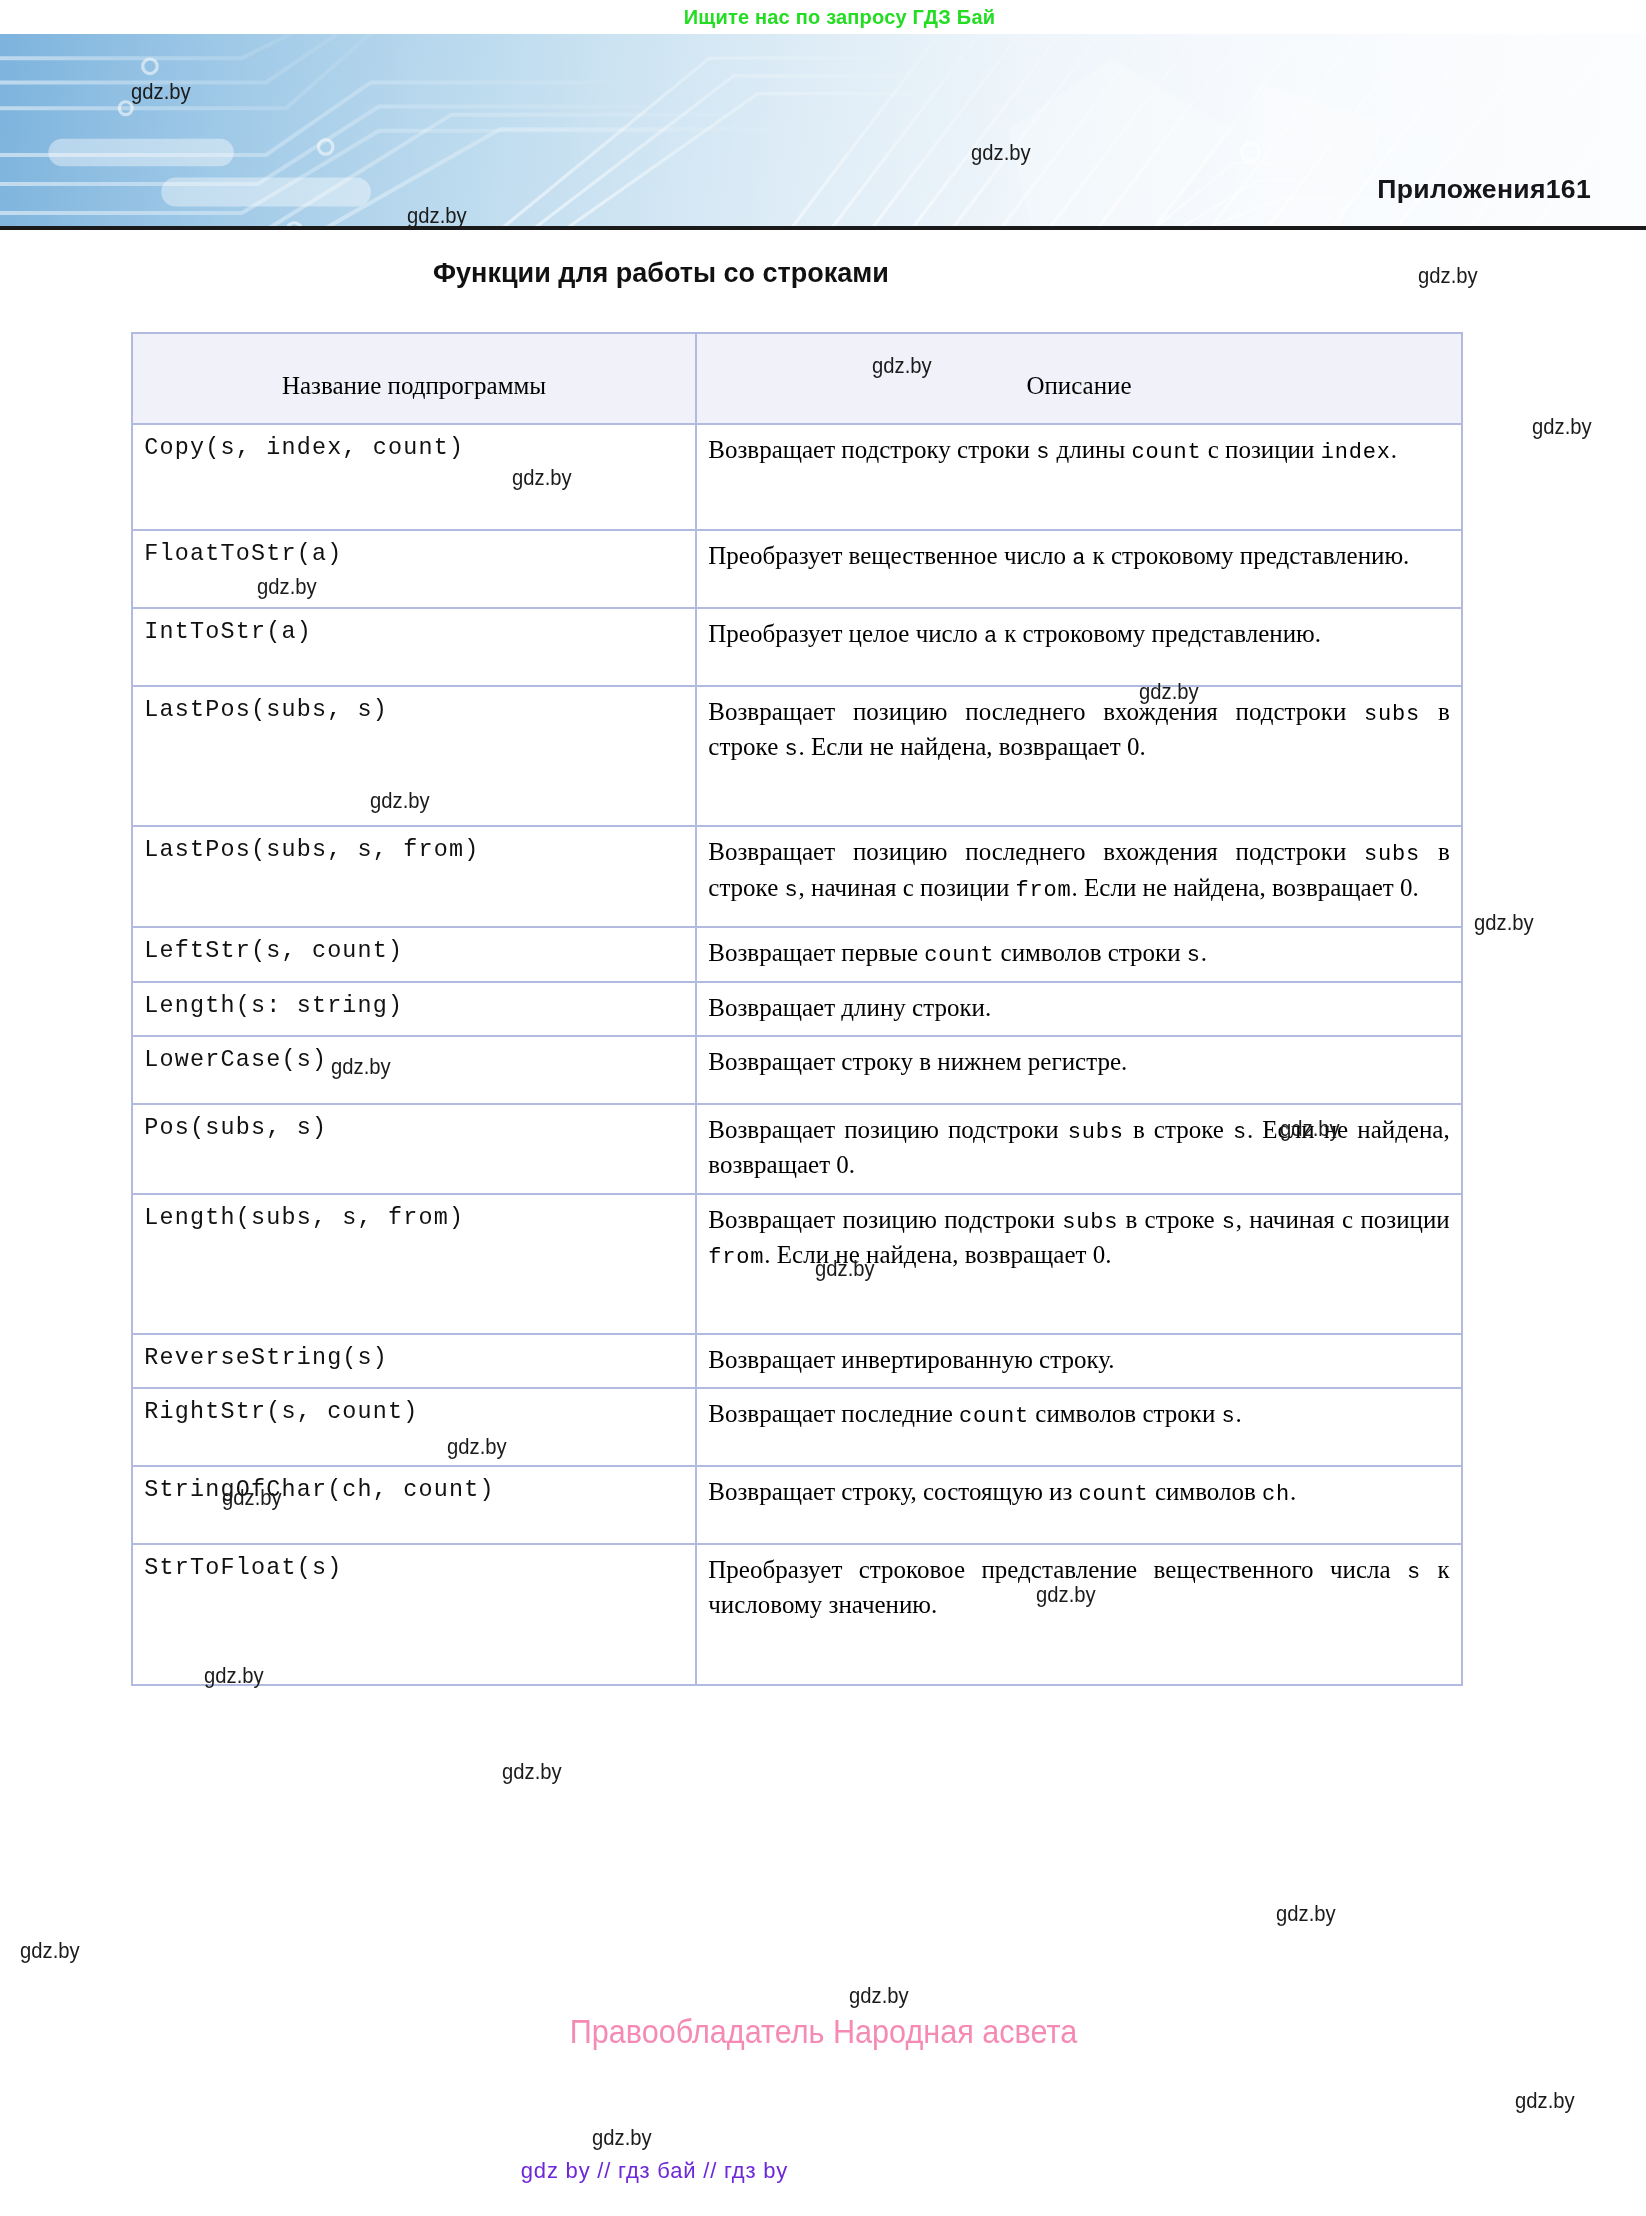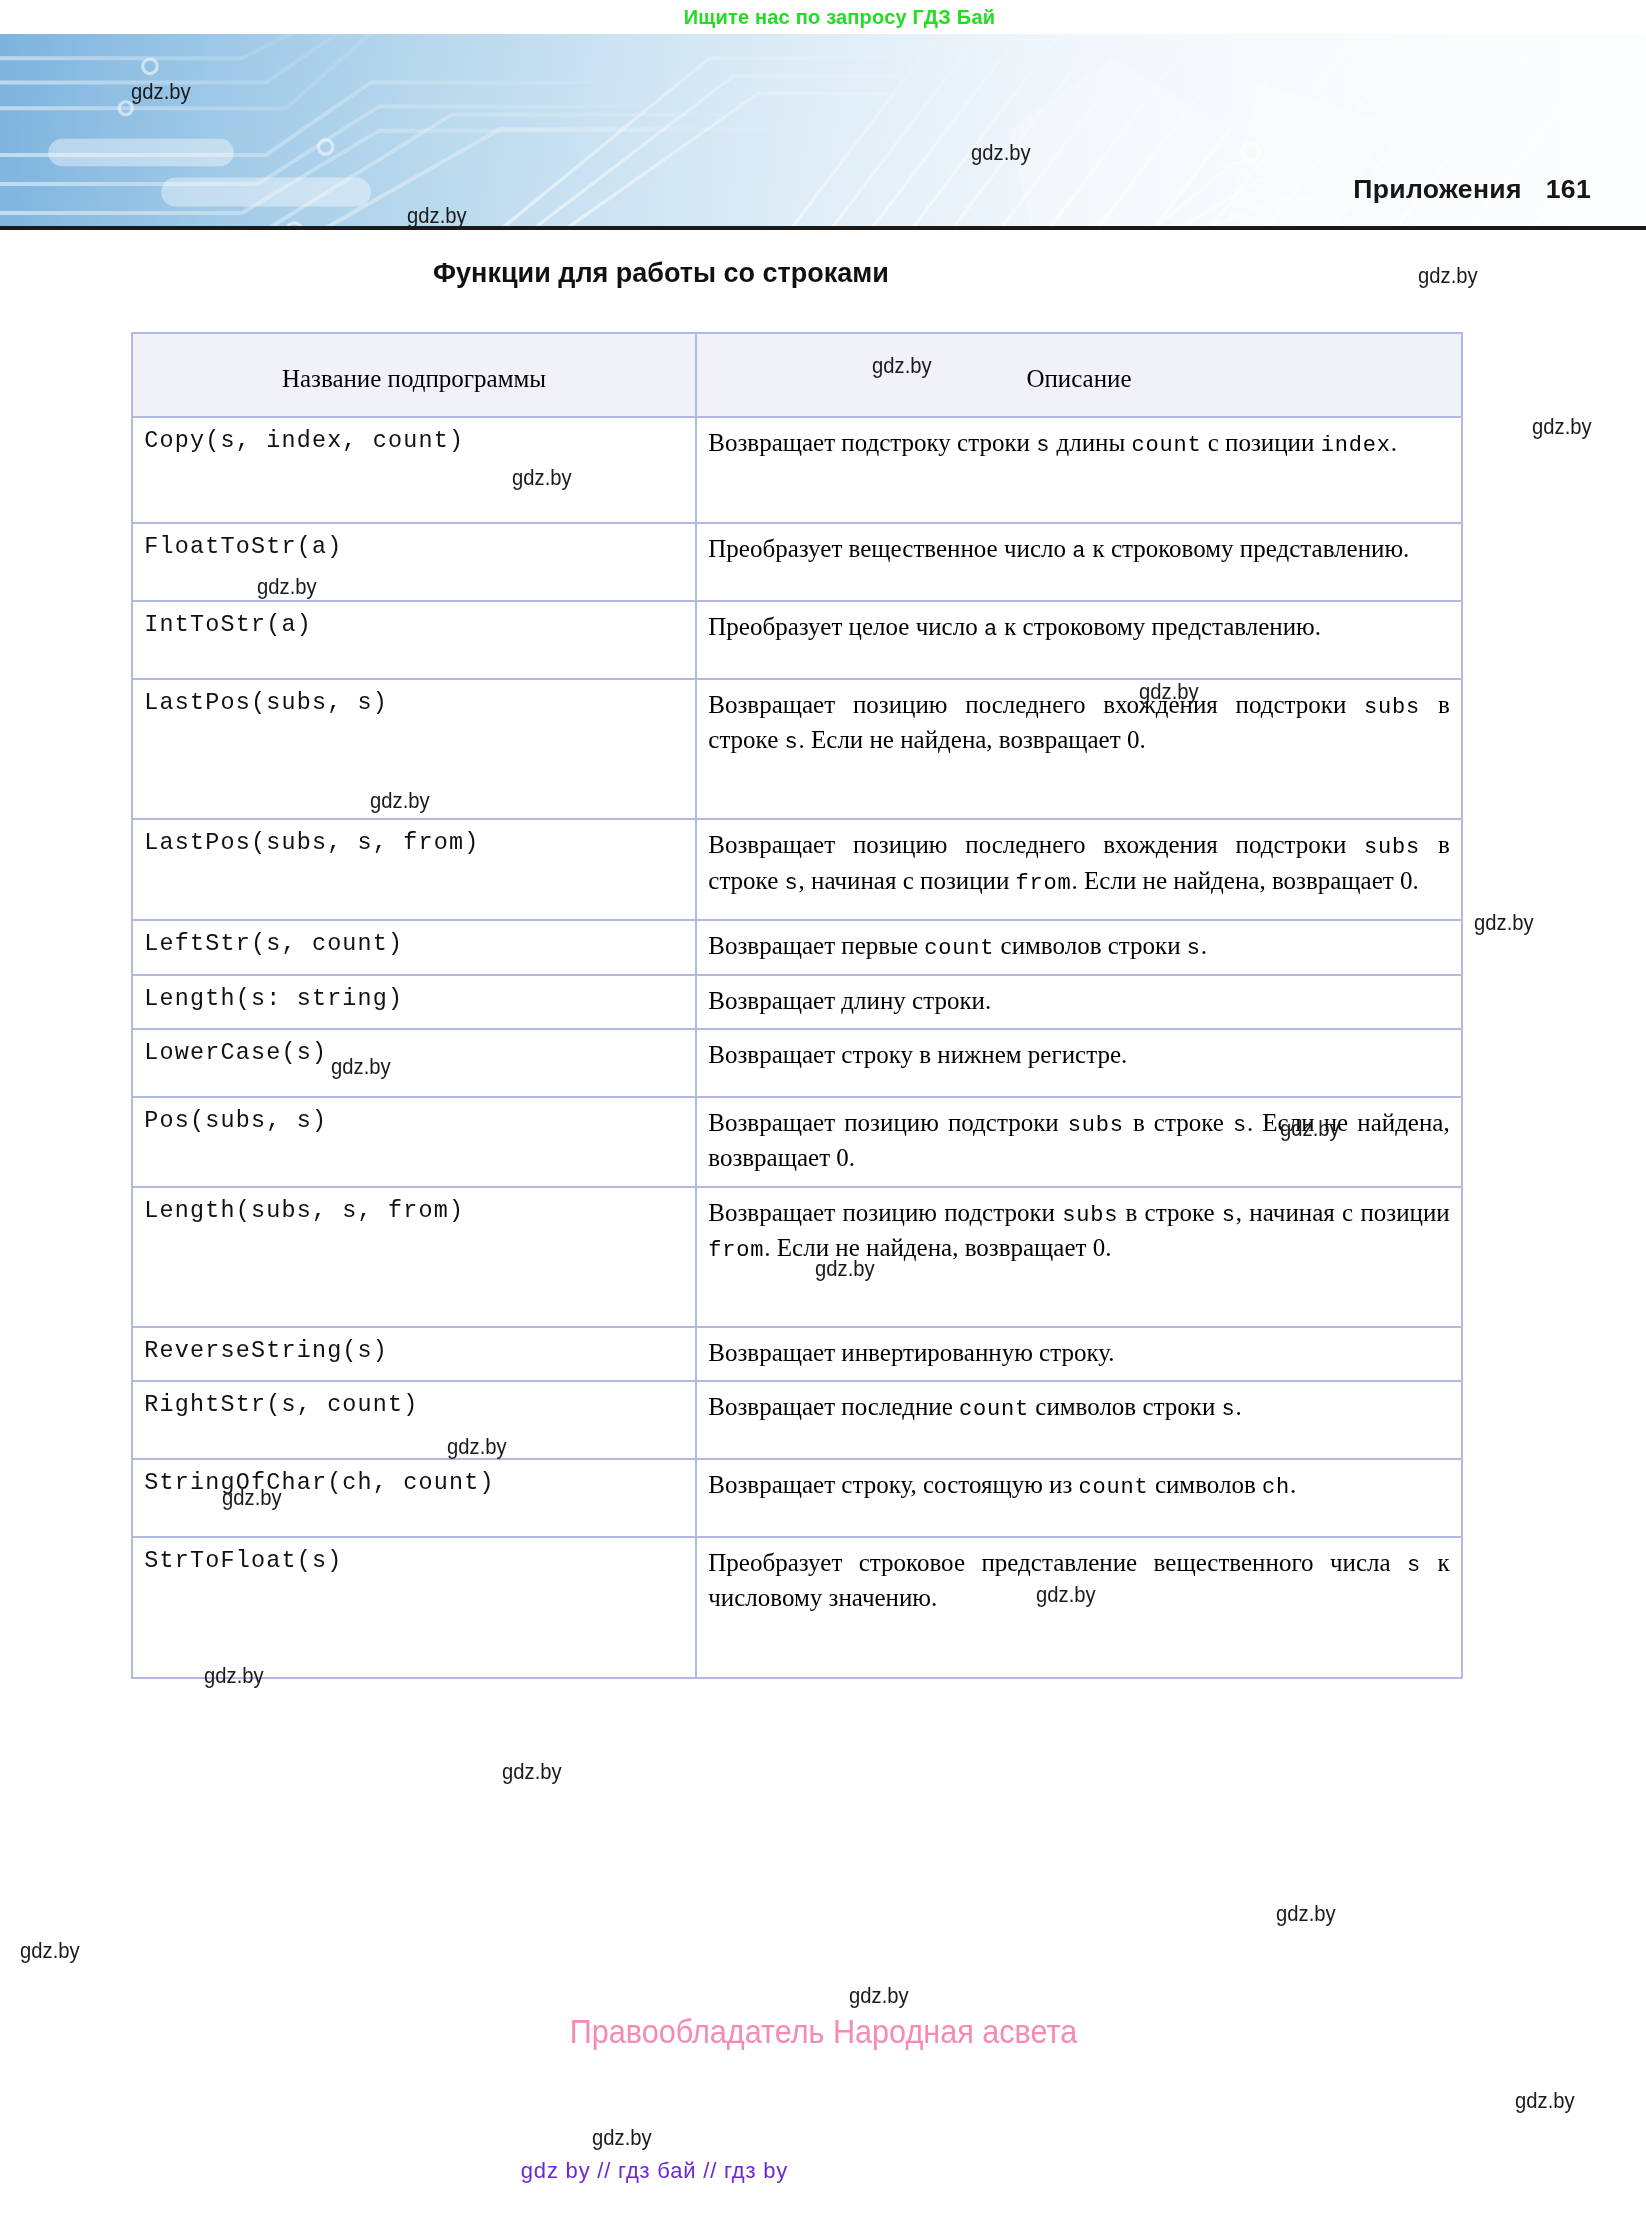--- a/index.html
+++ b/index.html
@@ -38,21 +38,21 @@
         rgba(236,243,250,1) 76%,
         rgba(240,246,252,1) 100%);
   }
   .banner svg{position:absolute;left:0;top:0;width:1647px;height:196px;}
   .banner-caption{
     position:absolute;right:56px;bottom:21px;
     font-family:"Liberation Sans",sans-serif;
     font-size:26.6px;font-weight:700;color:#15151a;
     white-space:nowrap;letter-spacing:0.3px;
   }
-  .banner-caption .pg{margin-left:24px;}
+  .banner-caption .pg{}
 
   
   .page-title{
     position:absolute;left:0;top:258px;width:1322px;
     text-align:center;
     font-family:"Liberation Sans",sans-serif;
     font-size:27px;font-weight:700;color:#111;
     letter-spacing:0px;
   }
 
@@ -71,21 +71,21 @@
   .tbl col.c1{width:564px;}
   .tbl col.c2{width:766px;}
   .tbl thead th{
     background:#f1f1fa;
     font-family:"Liberation Serif",serif;
     font-weight:400;
     font-size:25px;
     text-align:center;
     height:39px;
     vertical-align:middle;
-    padding-top:25px;padding-bottom:17.7px;
+    padding-top:32px;padding-bottom:17.7px;
   }
   .cell-name{
     font-family:"Liberation Mono",monospace;
     font-size:23.4px;
     color:#111;
     letter-spacing:1.2px;
     line-height:1.35;
     white-space:nowrap;
   }
   .cell-desc{

